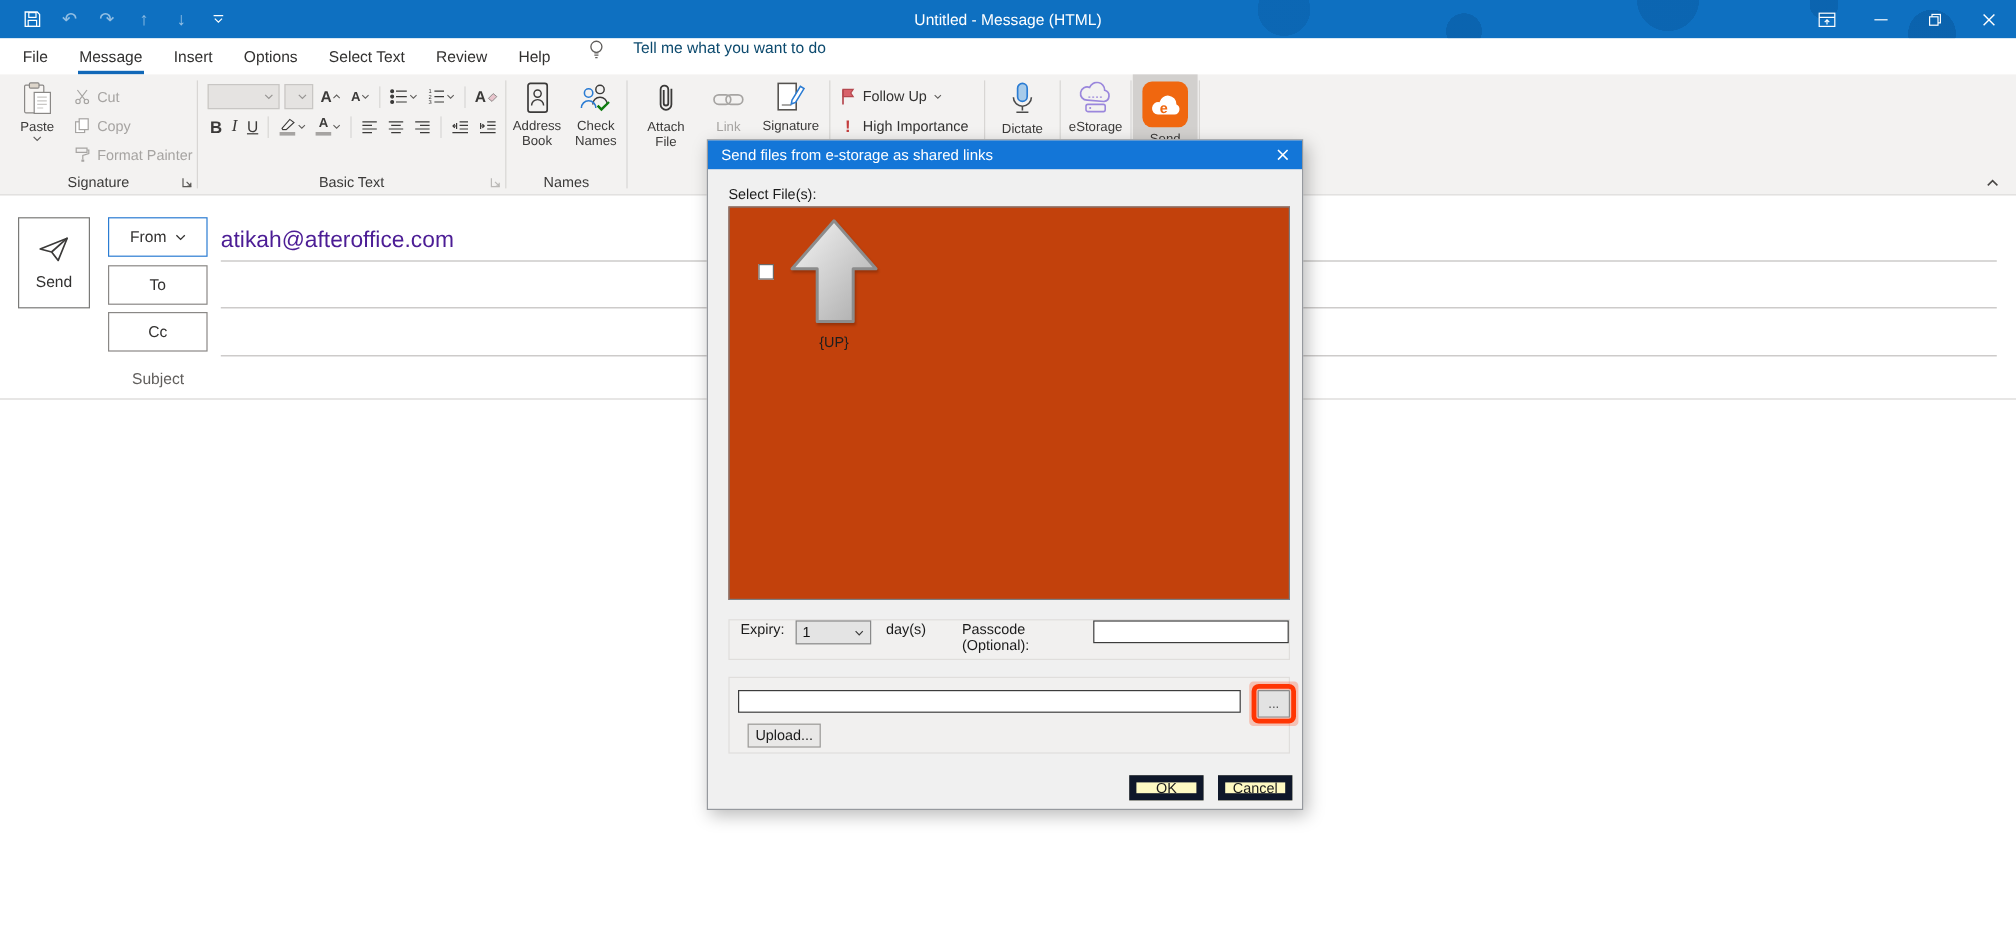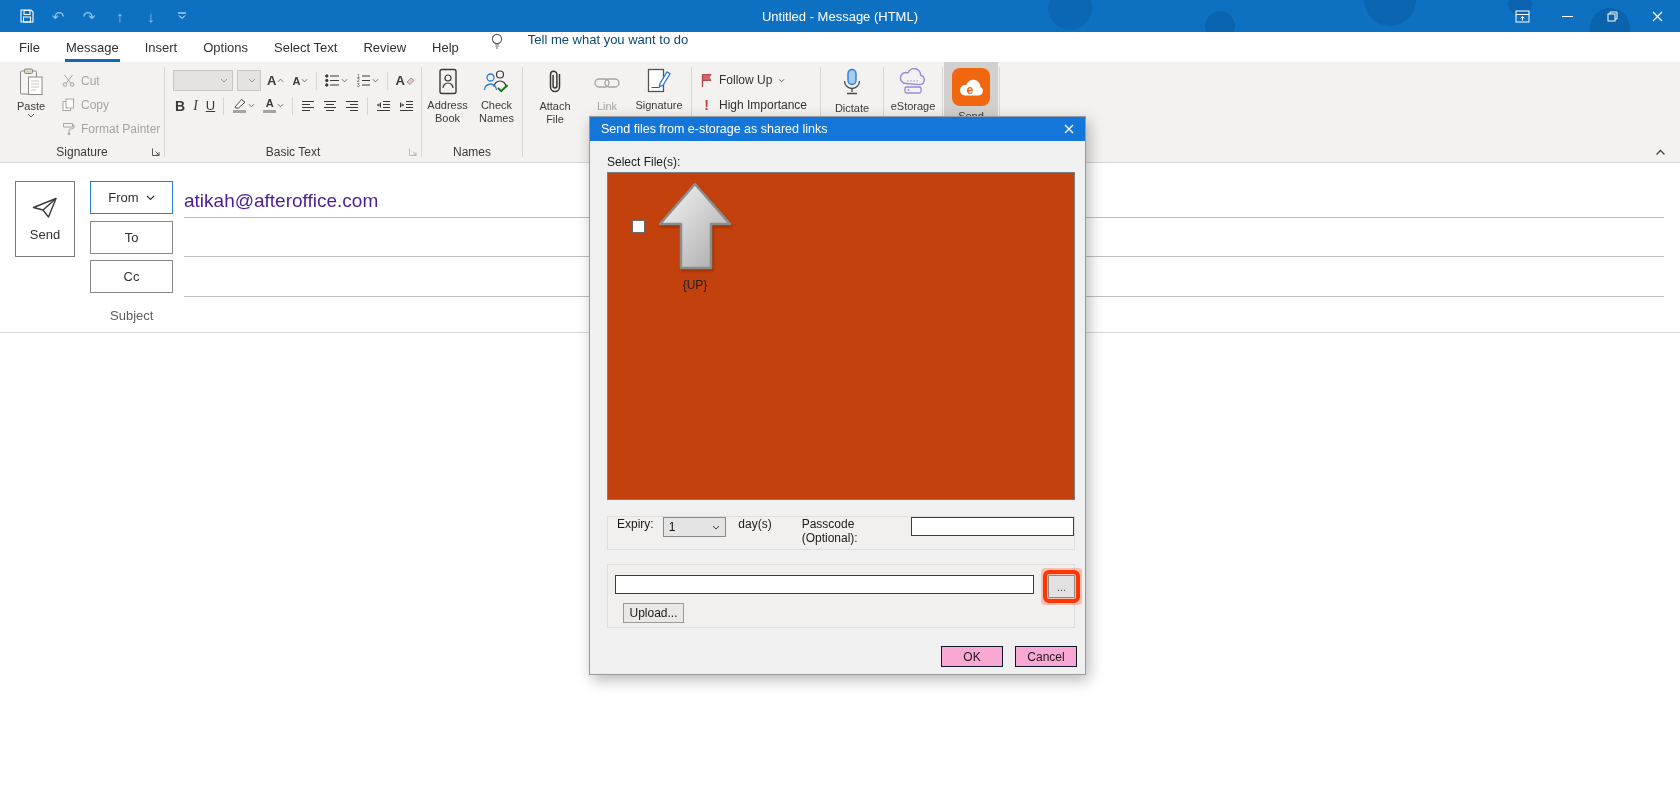--- a/index.html
+++ b/index.html
@@ -103,21 +103,21 @@
 #p2{top:447px;height:64px}
 #exp-label{margin-left:9px}
 .combo2{margin-left:9px;width:68px;height:20px;background:#e4e4e4;border:1px solid #8a8a8a;display:flex;align-items:center;justify-content:space-between;padding:0 5px;color:#111}
 #days-label{margin-left:12px}
 #pass-label{margin-left:30px}
 input.txt{border:1px solid #3c3c3c;background:#fff;font-family:inherit;font-size:12px;padding:0 3px}
 #pass-input{margin-left:6px;width:176px;height:19px}
 #path-input{position:absolute;left:7px;top:10px;width:419px;height:19px}
 #browse-btn{position:absolute;left:440px;top:10px;width:27px;height:23px;background:#e2e2e2;border:1px solid #8a8a8a;color:#555;font-size:11px;display:flex;align-items:center;justify-content:center;border-radius:1px;outline:4px solid #ff3503;outline-offset:1px;box-shadow:0 0 0 7px rgba(255,53,3,.25)}
 #upload-btn{position:absolute;left:15px;top:38px;width:61px;height:20px;background:#e9e8e7;border:1px solid #9c9a98;font-size:12px;color:#1b1b1b;display:flex;align-items:center;justify-content:center}
-.dlgbtn{position:absolute;top:529px;width:62px;height:21px;background:#f9a8d4;border:1px solid #0f172a;font-size:12px;color:#1b1b1b;display:flex;align-items:center;justify-content:center}
+.dlgbtn{position:absolute;top:529px;width:62px;height:21px;background:#fef9c3;border:6px solid #0f172a;font-size:12px;color:#1b1b1b;display:flex;align-items:center;justify-content:center}
 #ok-btn{left:351px}
 #cancel-btn{left:425px}
 </style>
 </head>
 <body>
 
 <div class="app">
 
   <div class="titlebar">
     <div class="decor"></div>

